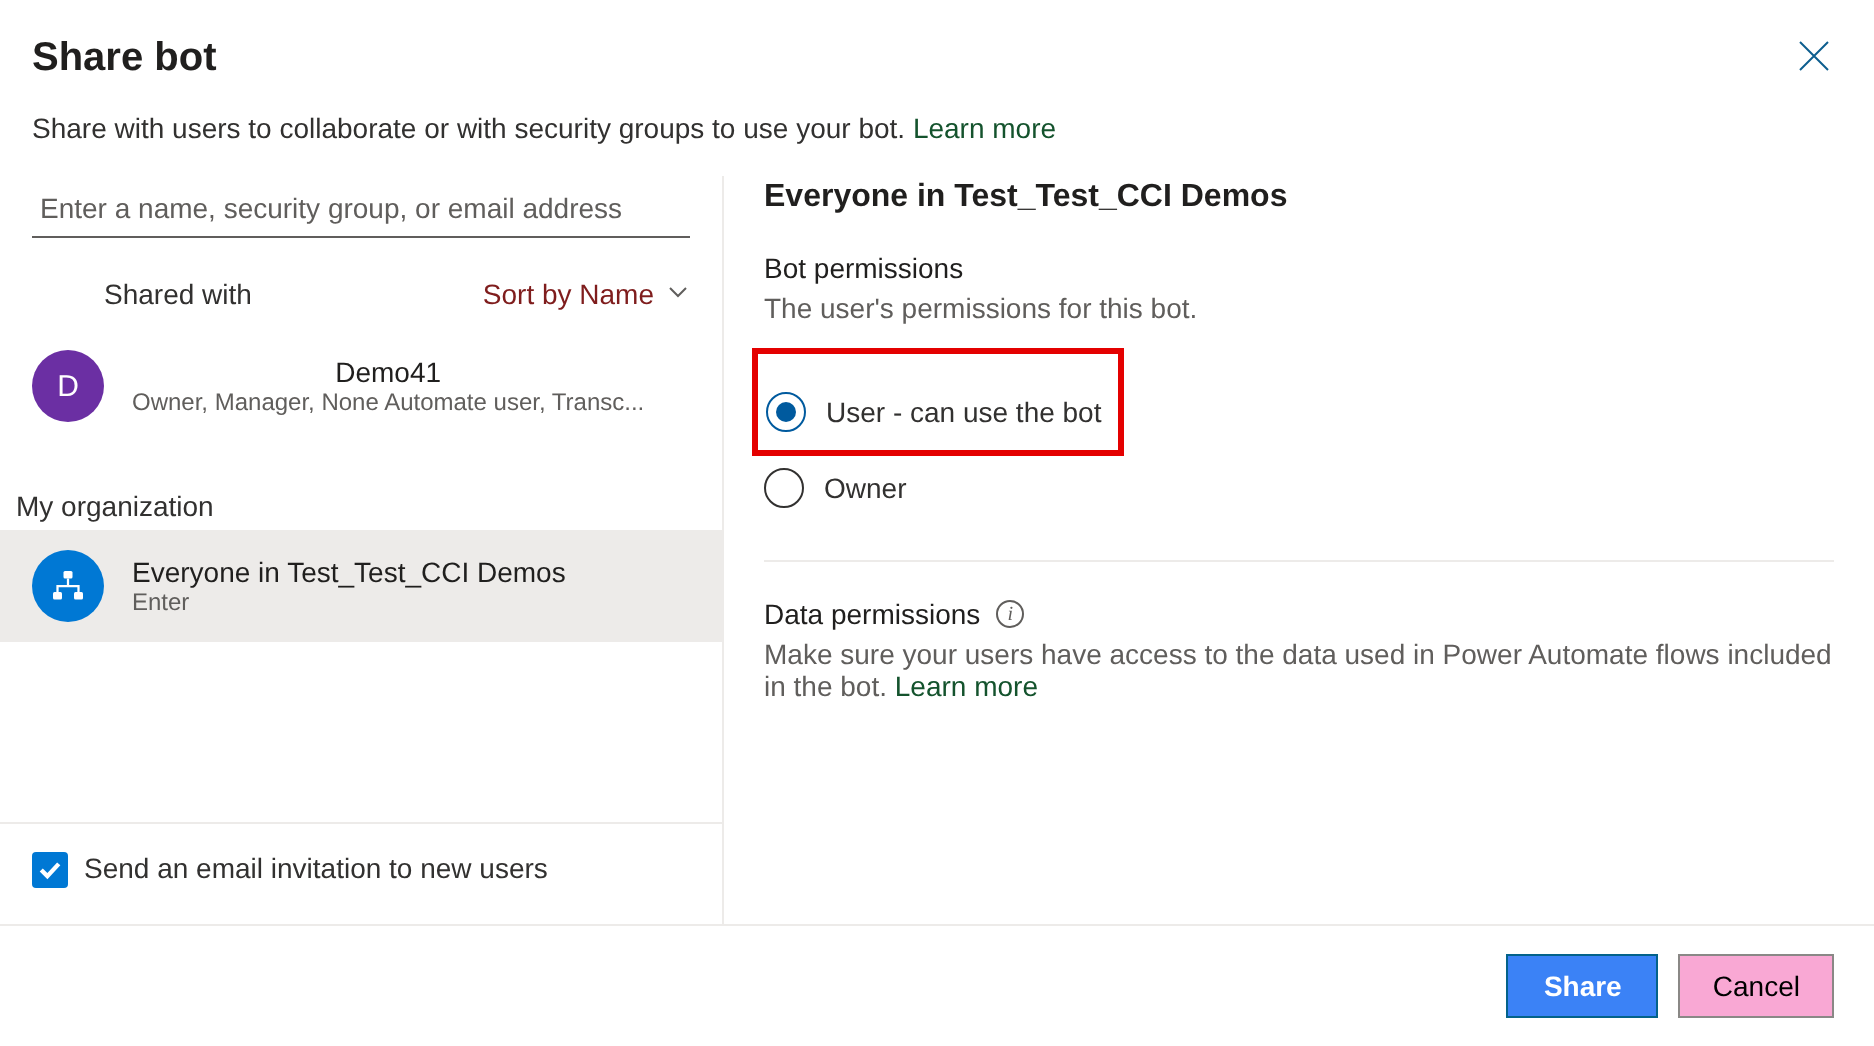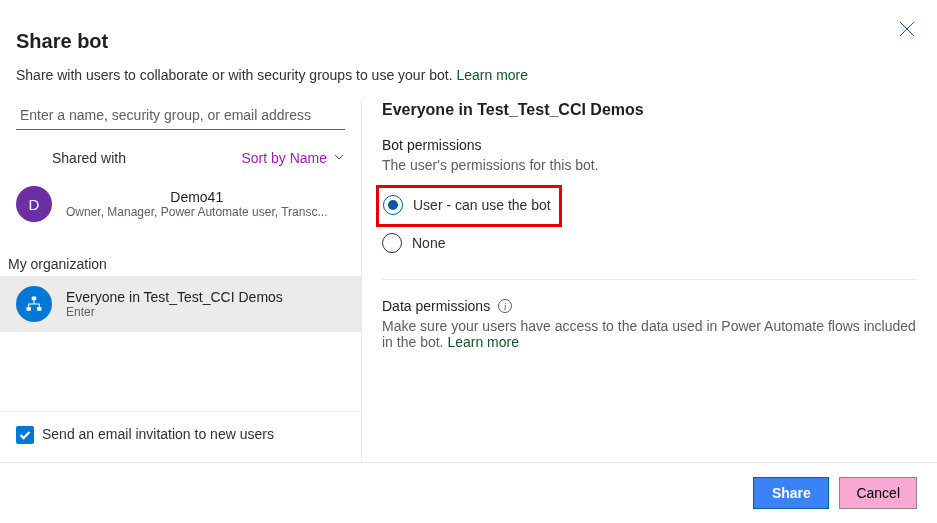--- a/index.html
+++ b/index.html
@@ -21,21 +21,20 @@
     .header {
       padding: 18px 20px 8px 16px;
       display: flex;
       justify-content: space-between;
       align-items: flex-start;
     }
     .title {
       font-size: 20px;
       font-weight: 600;
       color: #201f1e;
-      margin-top: 12px;
     }
     .close-btn {
       color: #0d5e8f;
       cursor: pointer;
       font-size: 20px;
       line-height: 1;
       padding: 2px;
     }
     .subtitle {
       padding: 6px 16px 16px 16px;
@@ -70,21 +69,21 @@
     .row-shared {
       display: flex;
       justify-content: space-between;
       align-items: center;
       padding: 20px 16px 10px 16px;
       margin-left: 36px;
     }
     .row-shared .label { font-size: 14px; color: #323130; }
     .sort {
       font-size: 14px;
-      color: #a21caf;
+      color: #7f1d1d;
       cursor: pointer;
       display: inline-flex;
       gap: 6px;
     }
     .chev-down svg { width: 12px; height: 12px; }
     .list { }
     .list-item {
       display: flex;
       align-items: center;
       gap: 14px;
@@ -136,21 +135,21 @@
       width: 20px; height: 20px; border-radius: 50%;
       border: 1px solid #323130; position: relative; flex-shrink:0;
     }
     .radio.checked { border-color: #005a9e; }
     .radio.checked::after {
       content: ""; position: absolute; width: 10px; height: 10px;
       background: #005a9e; border-radius: 50%;
       top: 50%; left: 50%; transform: translate(-50%, -50%);
     }
     .highlight-box {
-      border: 3px solid #e40000; padding: 1px 8px 3px 4px;
+      border: 3px solid #e40000; padding: 13px 8px 3px 4px;
       display: inline-flex; align-items: center; gap: 10px;
       margin-left: -6px;
     }
     .divider { border: none; border-top: 1px solid #edebe9; margin: 10px 0 18px 0; }
     .info-icon {
       width: 14px; height: 14px; border: 1px solid #605e5c; border-radius: 50%;
       display:inline-flex; align-items:center; justify-content:center;
       font-size: 10px; color:#605e5c; font-style: italic; font-family: serif;
     }
     .footer {
@@ -192,21 +191,21 @@
                 <path d="M2 4 L6 8 L10 4" stroke="#605e5c" stroke-width="1" fill="none"></path>
               </svg>
           </span>
         </span>
       </div>
       <div class="list">
         <div class="list-item">
           <div class="avatar purple">D</div>
           <div class="item-text">
             <div class="item-name">Demo41</div>
-            <div class="item-meta">Owner, Manager, Power Automate user, Transc...</div>
+            <div class="item-meta">Owner, Manager, None Automate user, Transc...</div>
           </div>
         </div>
       </div>
 
       <div class="org-heading">My organization</div>
       <div class="list">
         <div class="list-item selected">
           <div class="avatar blue">
             <svg viewBox="0 0 24 24">
                 <rect x="9" y="2" width="6" height="5" rx="1"></rect>
@@ -242,21 +241,21 @@
 
       <div class="radio-group">
         <div class="highlight-box">
           <label class="radio-opt">
             <span class="radio checked"></span>
             <span>User - can use the bot</span>
           </label>
         </div>
         <label class="radio-opt">
           <span class="radio"></span>
-          <span>None</span>
+          <span>Owner</span>
         </label>
       </div>
 
       <hr class="divider">
 
       <div class="section-title">
         <span>Data permissions</span>
         <span class="info-icon">i</span>
       </div>
       <div class="section-sub">

